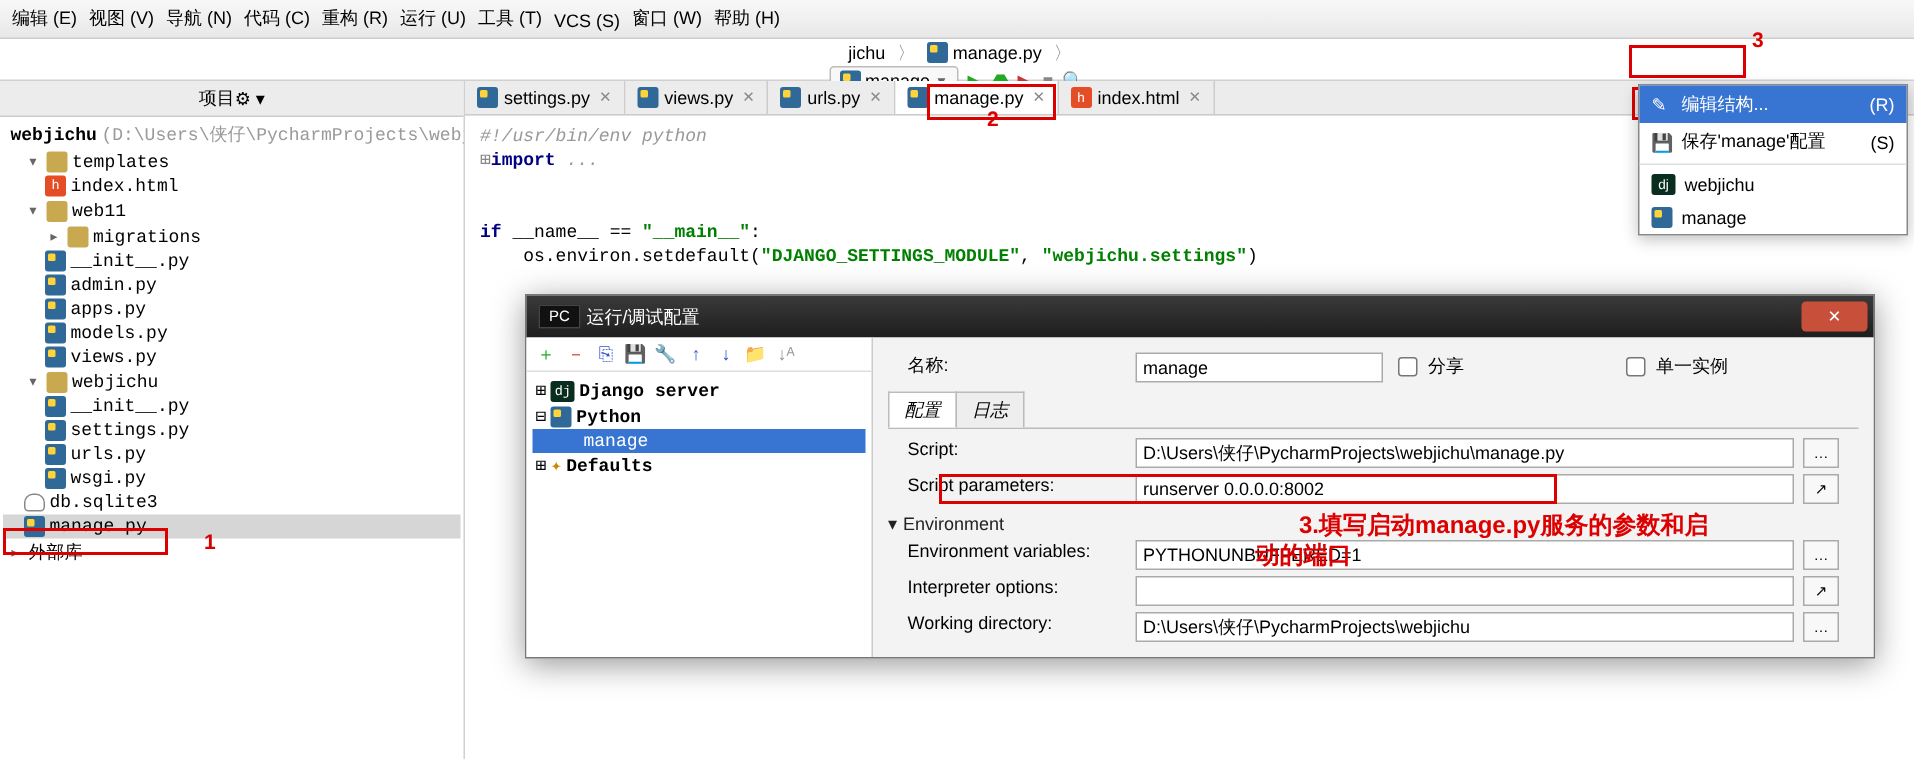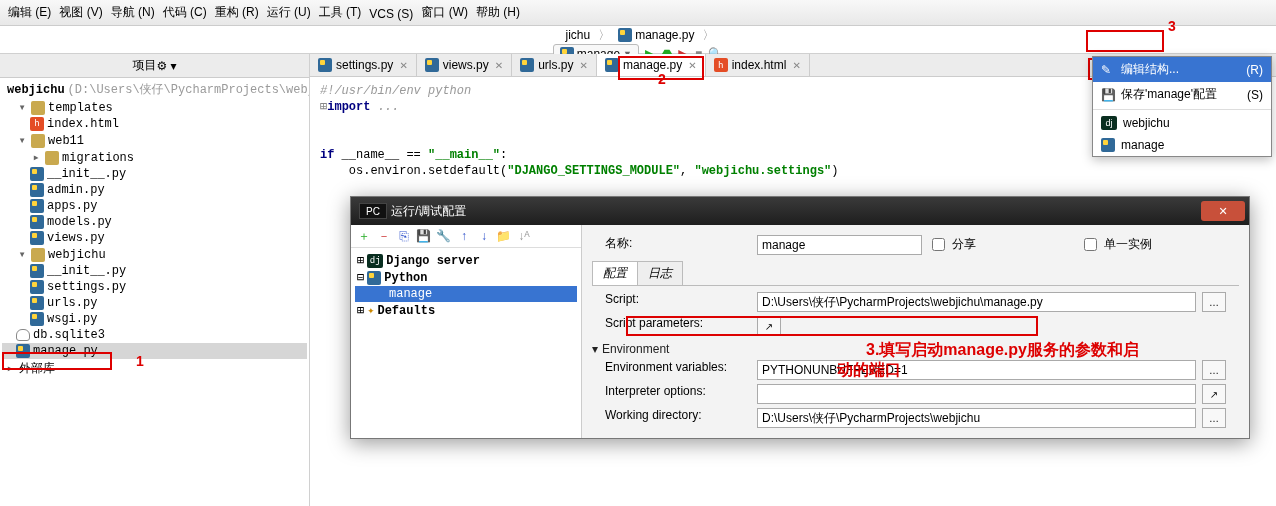--- a/index.html
+++ b/index.html
@@ -385,20 +385,21 @@
         <div class="mini-tab active">配置</div>
         <div class="mini-tab">日志</div>
       </div>
       <div class="field-row">
         <label>Script:</label>
         <input type="text" value="D:\Users\侠仔\PycharmProjects\webjichu\manage.py" style="">
         <span class="btn-dots">…</span>
       </div>
       <div class="field-row">
         <label>Script parameters:</label>
+        <input type="text" value="runserver 0.0.0.0:8002" style="">
         <span class="btn-dots">↗</span>
       </div>
       <div class="section-hd">
           <span>▾</span>
           <span>Environment</span>
         </div>
       <div class="field-row">
         <label>Environment variables:</label>
         <input type="text" value="PYTHONUNBUFFERED=1" style="">
         <span class="btn-dots">…</span>

